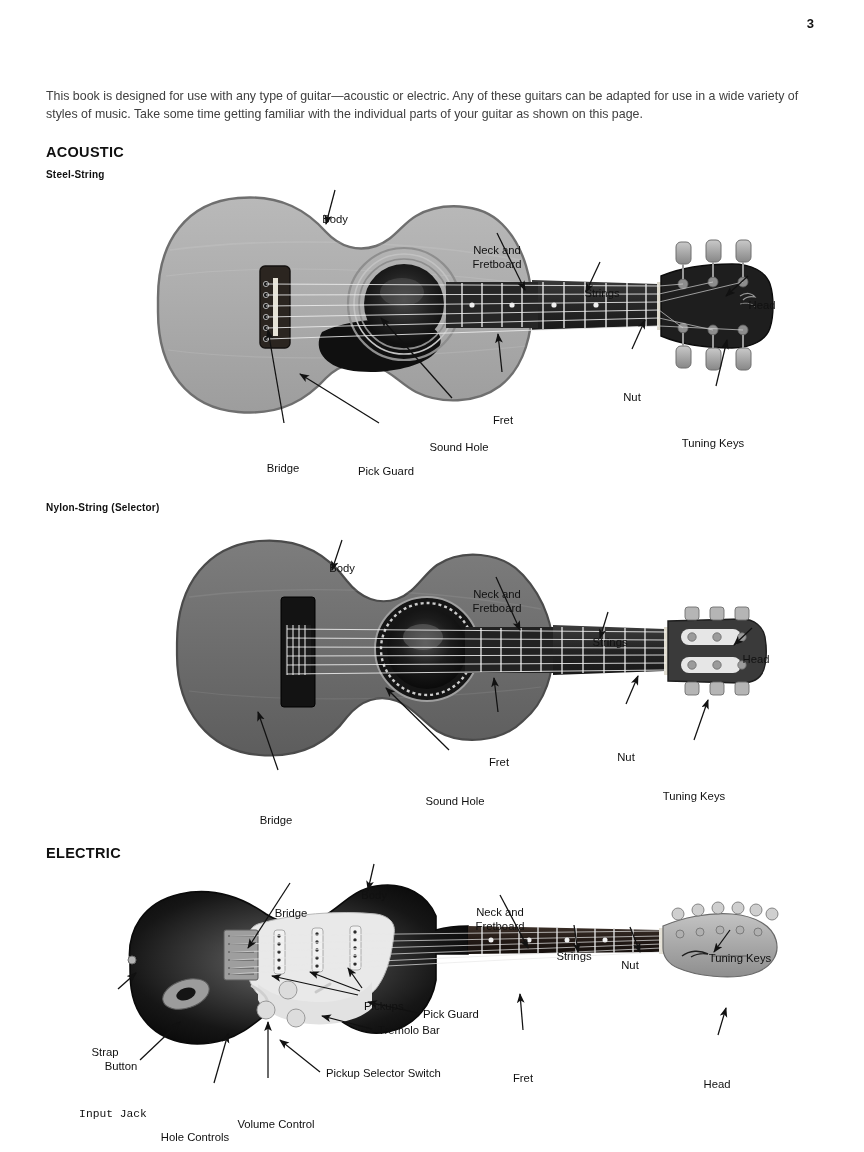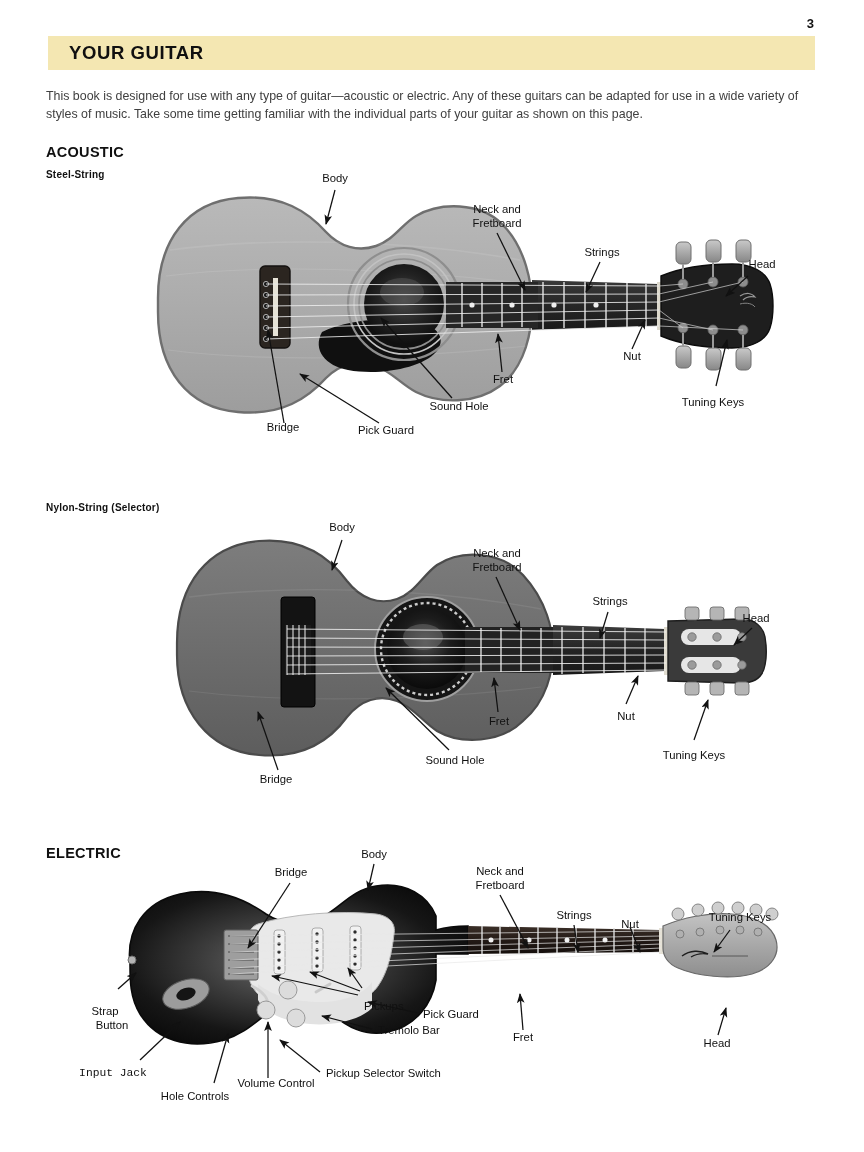--- a/index.html
+++ b/index.html
@@ -32,33 +32,30 @@
 
   
   .figure{position:absolute;}
   .figure svg{display:block;}
 
   
   .lbl{
     position:absolute;font-size:11.3px;line-height:13.6px;color:#111;
     white-space:pre;
   }
-  .lbl.c{text-align:center;transform:translateX(-50%);}
+  .lbl.c{text-align:center;transform:translateX(-50%);margin-top:41px;}
   .lbl.l{text-align:left;}
 </style>
 </head>
 <body>
 
 <div class="page">
 
   <div class="page-number">3</div>
 
-  <div class="title-band">
-    <div class="t">YOUR GUITAR</div>
-  </div>
 
   <div class="intro">This book is designed for use with any type of guitar—acoustic or electric.  Any of these guitars can be adapted for use in a wide variety of styles of music. Take some time getting familiar with the individual parts of your guitar as shown on this page.</div>
 
   <div class="sec-h big" style="left:46px;top:144px;">ACOUSTIC</div>
   <div class="sec-h sub" style="left:46px;top:169px;">Steel-String</div>
 
   <div class="figure" style="left:140px;top:180px;">
     <svg width="660" height="260" viewBox="0 0 660 260">
       <defs>
         <linearGradient id="steelTop" x1="0" y1="0" x2="0" y2="1">
@@ -533,21 +530,21 @@
   <div class="lbl c" style="left:291px;top:866px;">Bridge</div>
   <div class="lbl c" style="left:500px;top:865px;">Neck and</div>
   <div class="lbl c" style="left:500px;top:879px;">Fretboard</div>
   <div class="lbl c" style="left:574px;top:909px;">Strings</div>
   <div class="lbl c" style="left:630px;top:918px;">Nut</div>
   <div class="lbl c" style="left:740px;top:911px;">Tuning Keys</div>
   <div class="lbl c" style="left:717px;top:1037px;">Head</div>
   <div class="lbl c" style="left:523px;top:1031px;">Fret</div>
 
   <div class="lbl c" style="left:105px;top:1005px;">Strap</div>
-  <div class="lbl c" style="left:112px;top:1019px;">Button</div>
+  <div class="lbl c" style="left:121px;top:1019px;">Button</div>
   <div class="lbl c" style="left:113px;top:1067px;font-family:Liberation Mono, monospace;">Input Jack</div>
   <div class="lbl l" style="left:364px;top:1000px;">Pickups</div>
   <div class="lbl l" style="left:423px;top:1008px;">Pick Guard</div>
   <div class="lbl l" style="left:378px;top:1024px;">Tremolo Bar</div>
   <div class="lbl l" style="left:326px;top:1067px;">Pickup Selector Switch</div>
   <div class="lbl c" style="left:276px;top:1077px;">Volume Control</div>
   <div class="lbl c" style="left:195px;top:1090px;">Hole Controls</div>
 
 </div>
 

